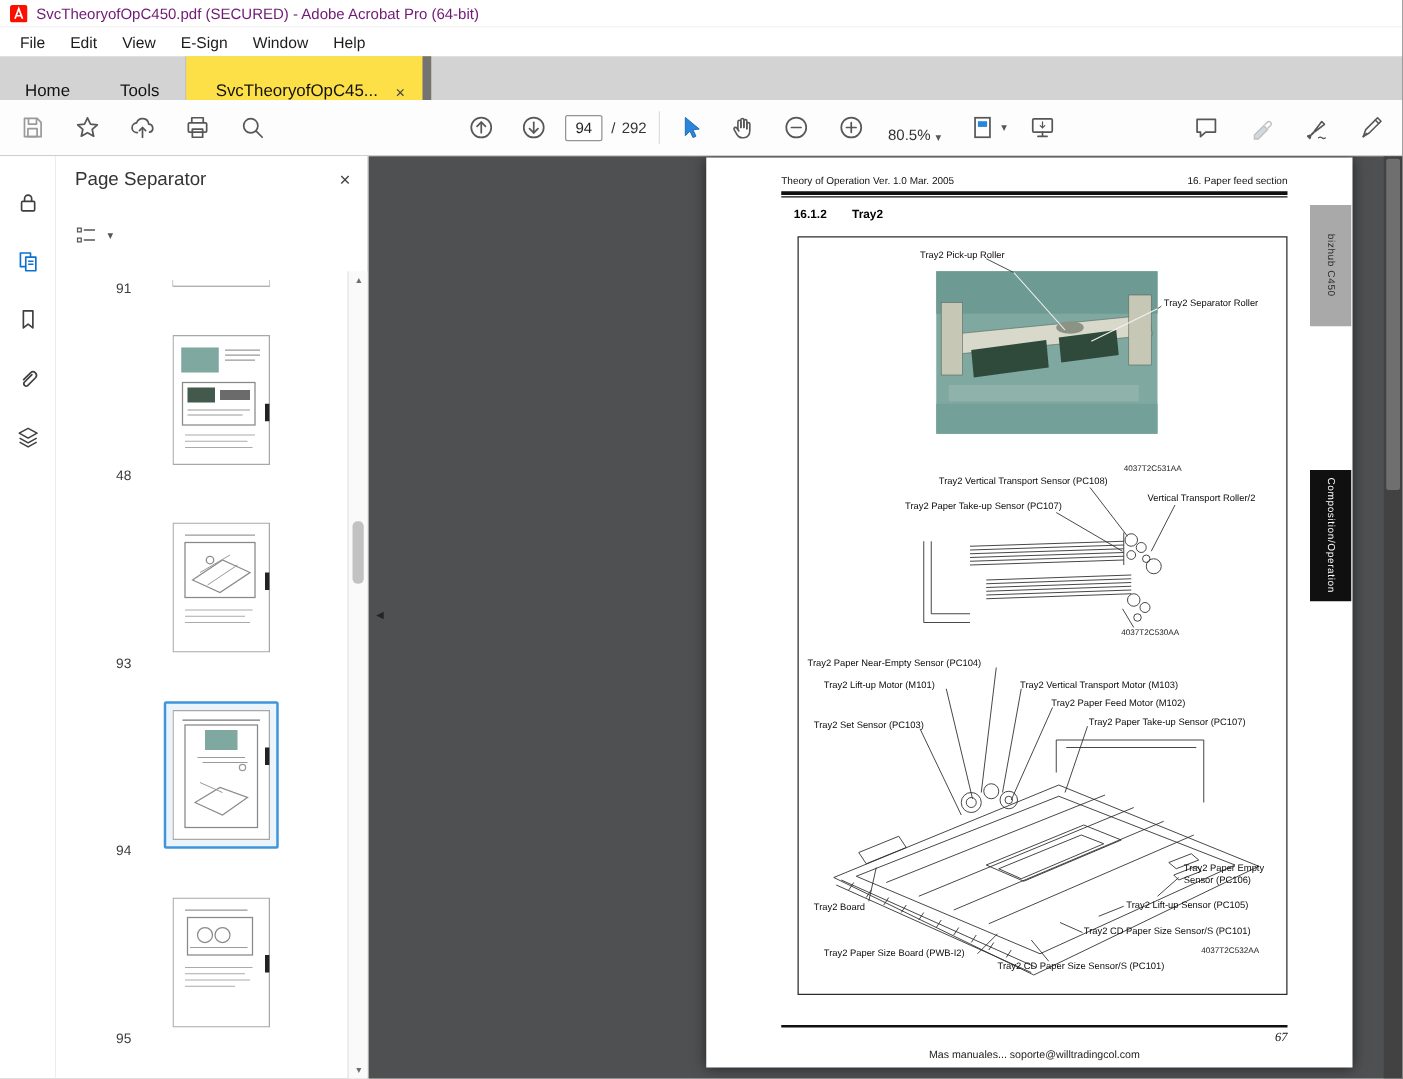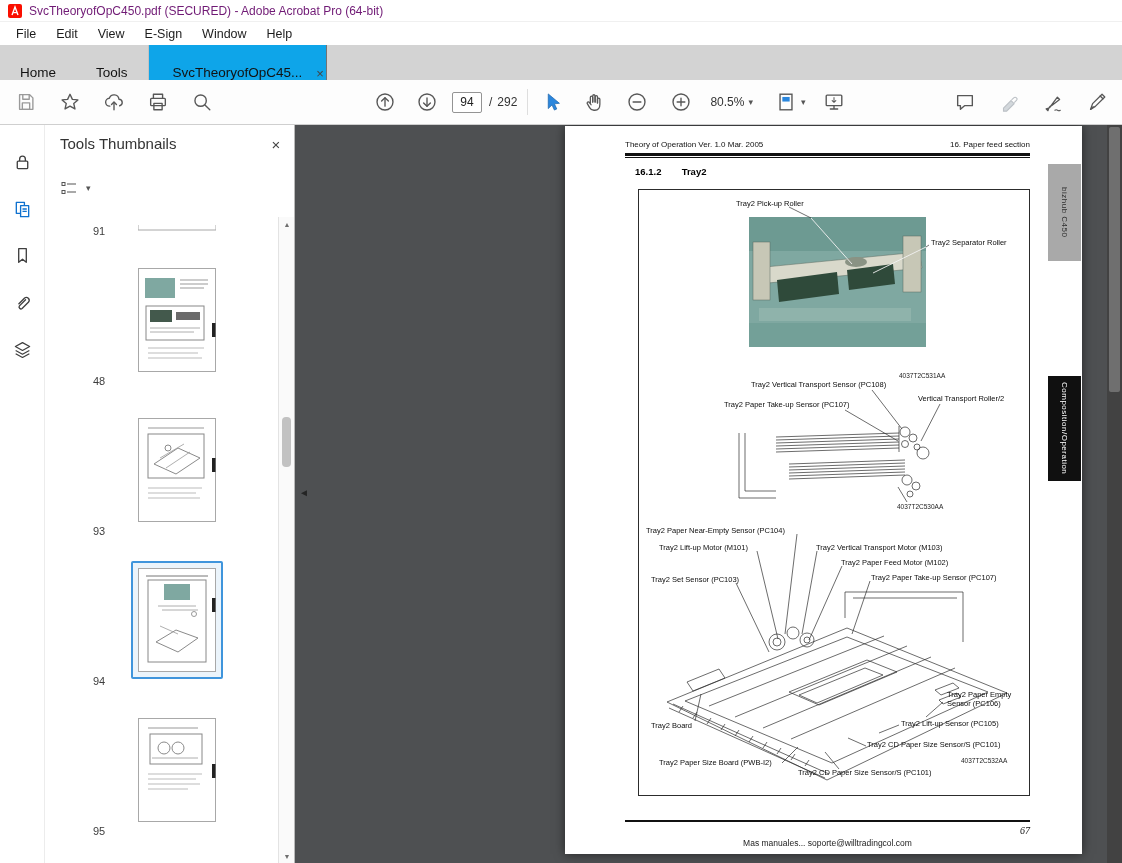--- a/index.html
+++ b/index.html
@@ -16,22 +16,22 @@
 
   
   .menubar{position:absolute;left:0;top:22px;width:1122px;height:23px;background:#fff;
            display:flex;align-items:center;padding-left:6px}
   .menubar .mi{font-size:12.5px;color:#1c1c1c;padding:3px 10px;cursor:default}
 
   
   .tabbar{position:absolute;left:0;top:45px;width:1122px;height:35px;background:#d3d3d3;
           display:flex;align-items:stretch}
   .tb-tab{display:flex;align-items:flex-end;padding:0 20px;font-size:13.5px;color:#121212}
-  .tb-doc{background:#0ea5e9;border-left:1px solid #c3c3c3;border-right:1px solid #737373;
-          padding:0 2px 0 24px;max-width:200px}
+  .tb-doc{background:#fde047;border-left:1px solid #c3c3c3;border-right:7px solid #737373;
+          padding:0 14px 0 24px;max-width:200px}
   .tb-doc .lbl{white-space:nowrap;overflow:hidden}
   .tb-doc .x{margin-left:14px;font-size:13px;color:#444;line-height:1}
 
   
   .toolbar{position:absolute;left:0;top:80px;width:1122px;height:45px;background:#fdfdfd;
            border-bottom:1px solid #cfcfcf}
   .tgrp{position:absolute;top:0;height:44px;display:flex;align-items:center}
   .tbtn{width:26px;height:26px;display:flex;align-items:center;justify-content:center;border-radius:3px}
   .ic{width:22px;height:22px}
   .vsep{width:1px;height:26px;background:#dedede;margin:0 10px}
@@ -212,21 +212,21 @@
         </svg>
       </button>
       <div style="width:18px"></div>
       <button class="tbtn">
         <svg class="ic" viewBox="0 0 24 24" fill="none" stroke="#575757" stroke-width="1.5" stroke-linecap="round">
           <circle cx="12" cy="12" r="8.7"></circle>
             <path d="M12 7.8v8.4M7.8 12h8.4"></path>
         </svg>
       </button>
       <div style="width:12px"></div>
-      <button style="display:flex;align-items:center;height:26px;padding:0 4px">
+      <button style="display:flex;align-items:flex-end;height:26px;padding:0 4px">
         <span class="ztext">80.5%</span>
         <span class="caret">▾</span>
       </button>
       <div style="width:16px"></div>
       <button style="display:flex;align-items:center;height:26px;padding:0 2px">
         <svg class="ic" viewBox="0 0 24 24" fill="none" stroke="#575757" stroke-width="1.5">
           <rect x="5.5" y="3.5" width="13" height="17"></rect>
             <rect x="8" y="6.5" width="8" height="5" fill="#2a86dd" stroke="none"></rect>
         </svg>
         <span class="caret">▾</span>
@@ -298,21 +298,21 @@
       <button class="rbtn" style="top:210px">
         <svg class="ric" viewBox="0 0 20 20" fill="none" stroke="#3f3f3f" stroke-width="1.3" stroke-linejoin="round">
           <path d="M10 2.8l7.5 4.1-7.5 4.1-7.5-4.1z"></path>
             <path d="M2.8 11l7.2 4 7.2-4"></path>
             <path d="M2.8 14.4l7.2 4 7.2-4"></path>
         </svg>
       </button>
     </div>
 
     <div class="panel">
-      <div class="hd">Tools Thumbnails</div>
+      <div class="hd">Page Separator</div>
       <button class="close">
         <span>×</span>
       </button>
       <button class="optbtn">
         <svg width="17" height="14" viewBox="0 0 17 14">
           <rect x="1" y="1.5" width="3" height="3" fill="none" stroke="#555" stroke-width="1"></rect>
           <rect x="1" y="9.5" width="3" height="3" fill="none" stroke="#555" stroke-width="1"></rect>
           <path d="M6 3h9M6 11h9" stroke="#555" stroke-width="1.2"></path>
         </svg>
         <span class="caret">▾</span>

